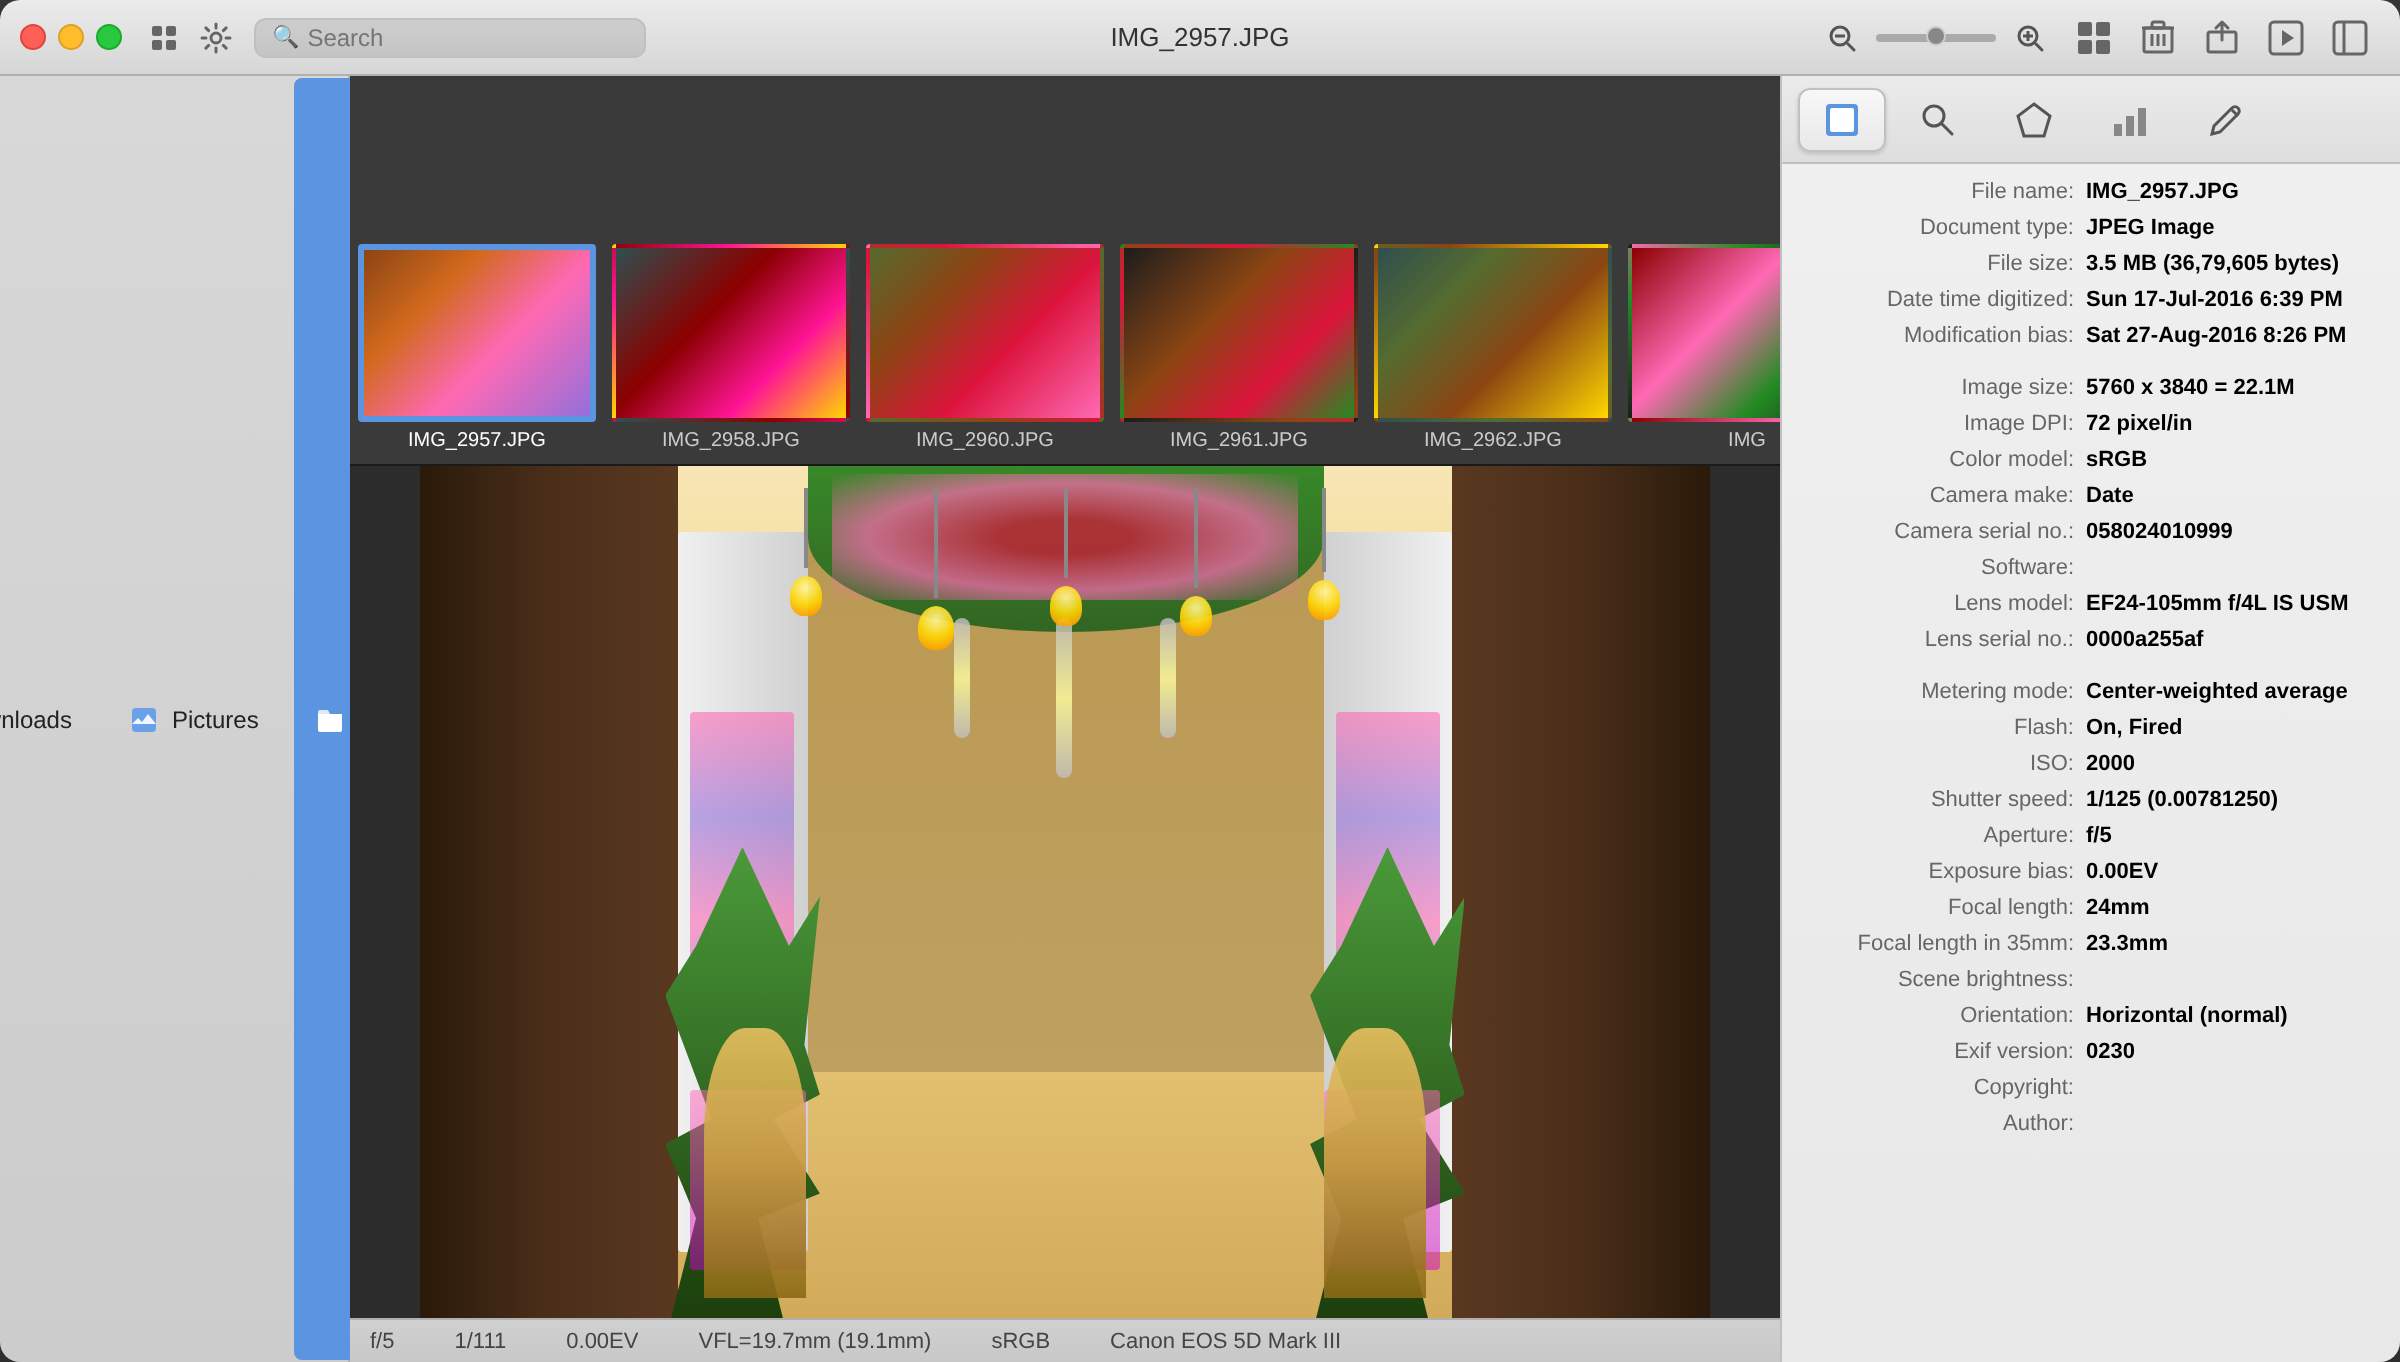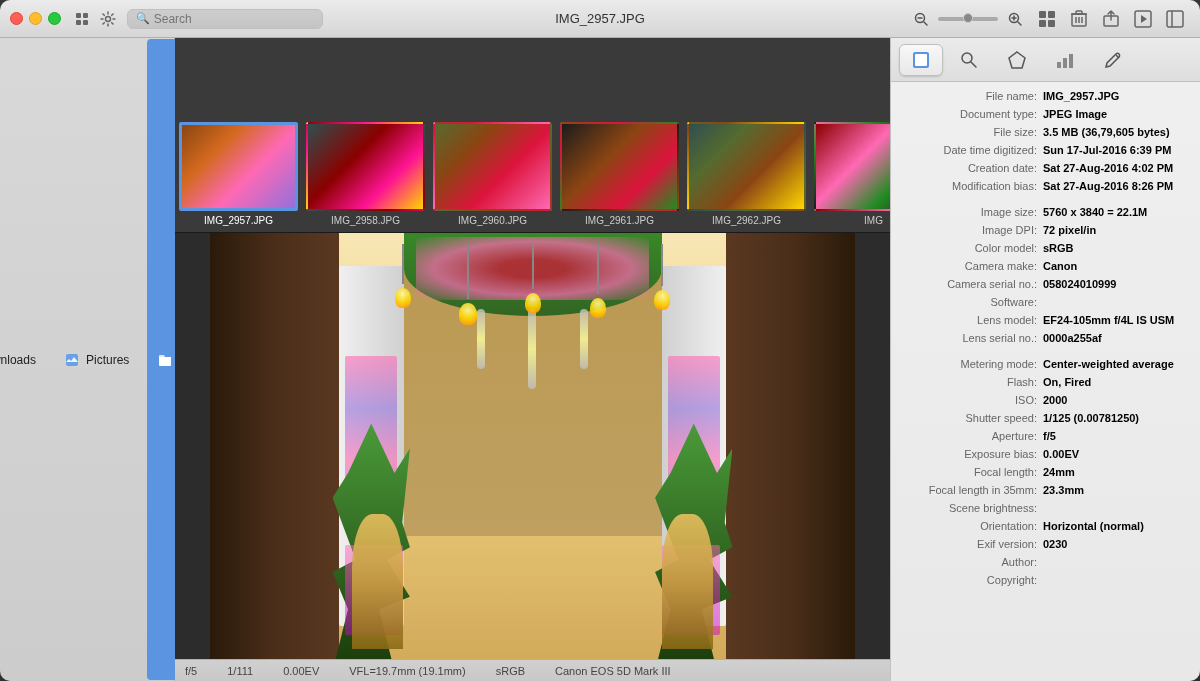--- a/index.html
+++ b/index.html
@@ -380,43 +380,39 @@
             </div>
             <div class="info-row">
               <span class="info-label">File size:</span>
               <span class="info-value bold">3.5 MB (36,79,605 bytes)</span>
             </div>
             <div class="info-row">
               <span class="info-label">Date time digitized:</span>
               <span class="info-value bold">Sun 17-Jul-2016  6:39 PM</span>
             </div>
             <div class="info-row">
-              <span class="info-label">Creation date:</span>
-              <span class="info-value bold">Sat 27-Aug-2016  4:02 PM</span>
-            </div>
-            <div class="info-row">
               <span class="info-label">Modification bias:</span>
               <span class="info-value bold">Sat 27-Aug-2016  8:26 PM</span>
             </div>
             <div style="height: 8px;"></div>
             <div class="info-row">
               <span class="info-label">Image size:</span>
               <span class="info-value bold">5760 x 3840 = 22.1M</span>
             </div>
             <div class="info-row">
               <span class="info-label">Image DPI:</span>
               <span class="info-value bold">72 pixel/in</span>
             </div>
             <div class="info-row">
               <span class="info-label">Color model:</span>
               <span class="info-value bold">sRGB</span>
             </div>
             <div class="info-row">
               <span class="info-label">Camera make:</span>
-              <span class="info-value bold">Canon</span>
+              <span class="info-value bold">Date</span>
             </div>
             <div class="info-row">
               <span class="info-label">Camera serial no.:</span>
               <span class="info-value bold">058024010999</span>
             </div>
             <div class="info-row">
               <span class="info-label">Software:</span>
               <span class="info-value"></span>
             </div>
             <div class="info-row">
@@ -466,24 +462,24 @@
             </div>
             <div class="info-row">
               <span class="info-label">Orientation:</span>
               <span class="info-value bold">Horizontal (normal)</span>
             </div>
             <div class="info-row">
               <span class="info-label">Exif version:</span>
               <span class="info-value bold">0230</span>
             </div>
             <div class="info-row">
+              <span class="info-label">Copyright:</span>
+              <span class="info-value"></span>
+            </div>
+            <div class="info-row">
               <span class="info-label">Author:</span>
               <span class="info-value"></span>
             </div>
-            <div class="info-row">
-              <span class="info-label">Copyright:</span>
-              <span class="info-value"></span>
-            </div>
           </div>
       </div>
     </div>
   </div>
 </div>
 
 </body></html>

